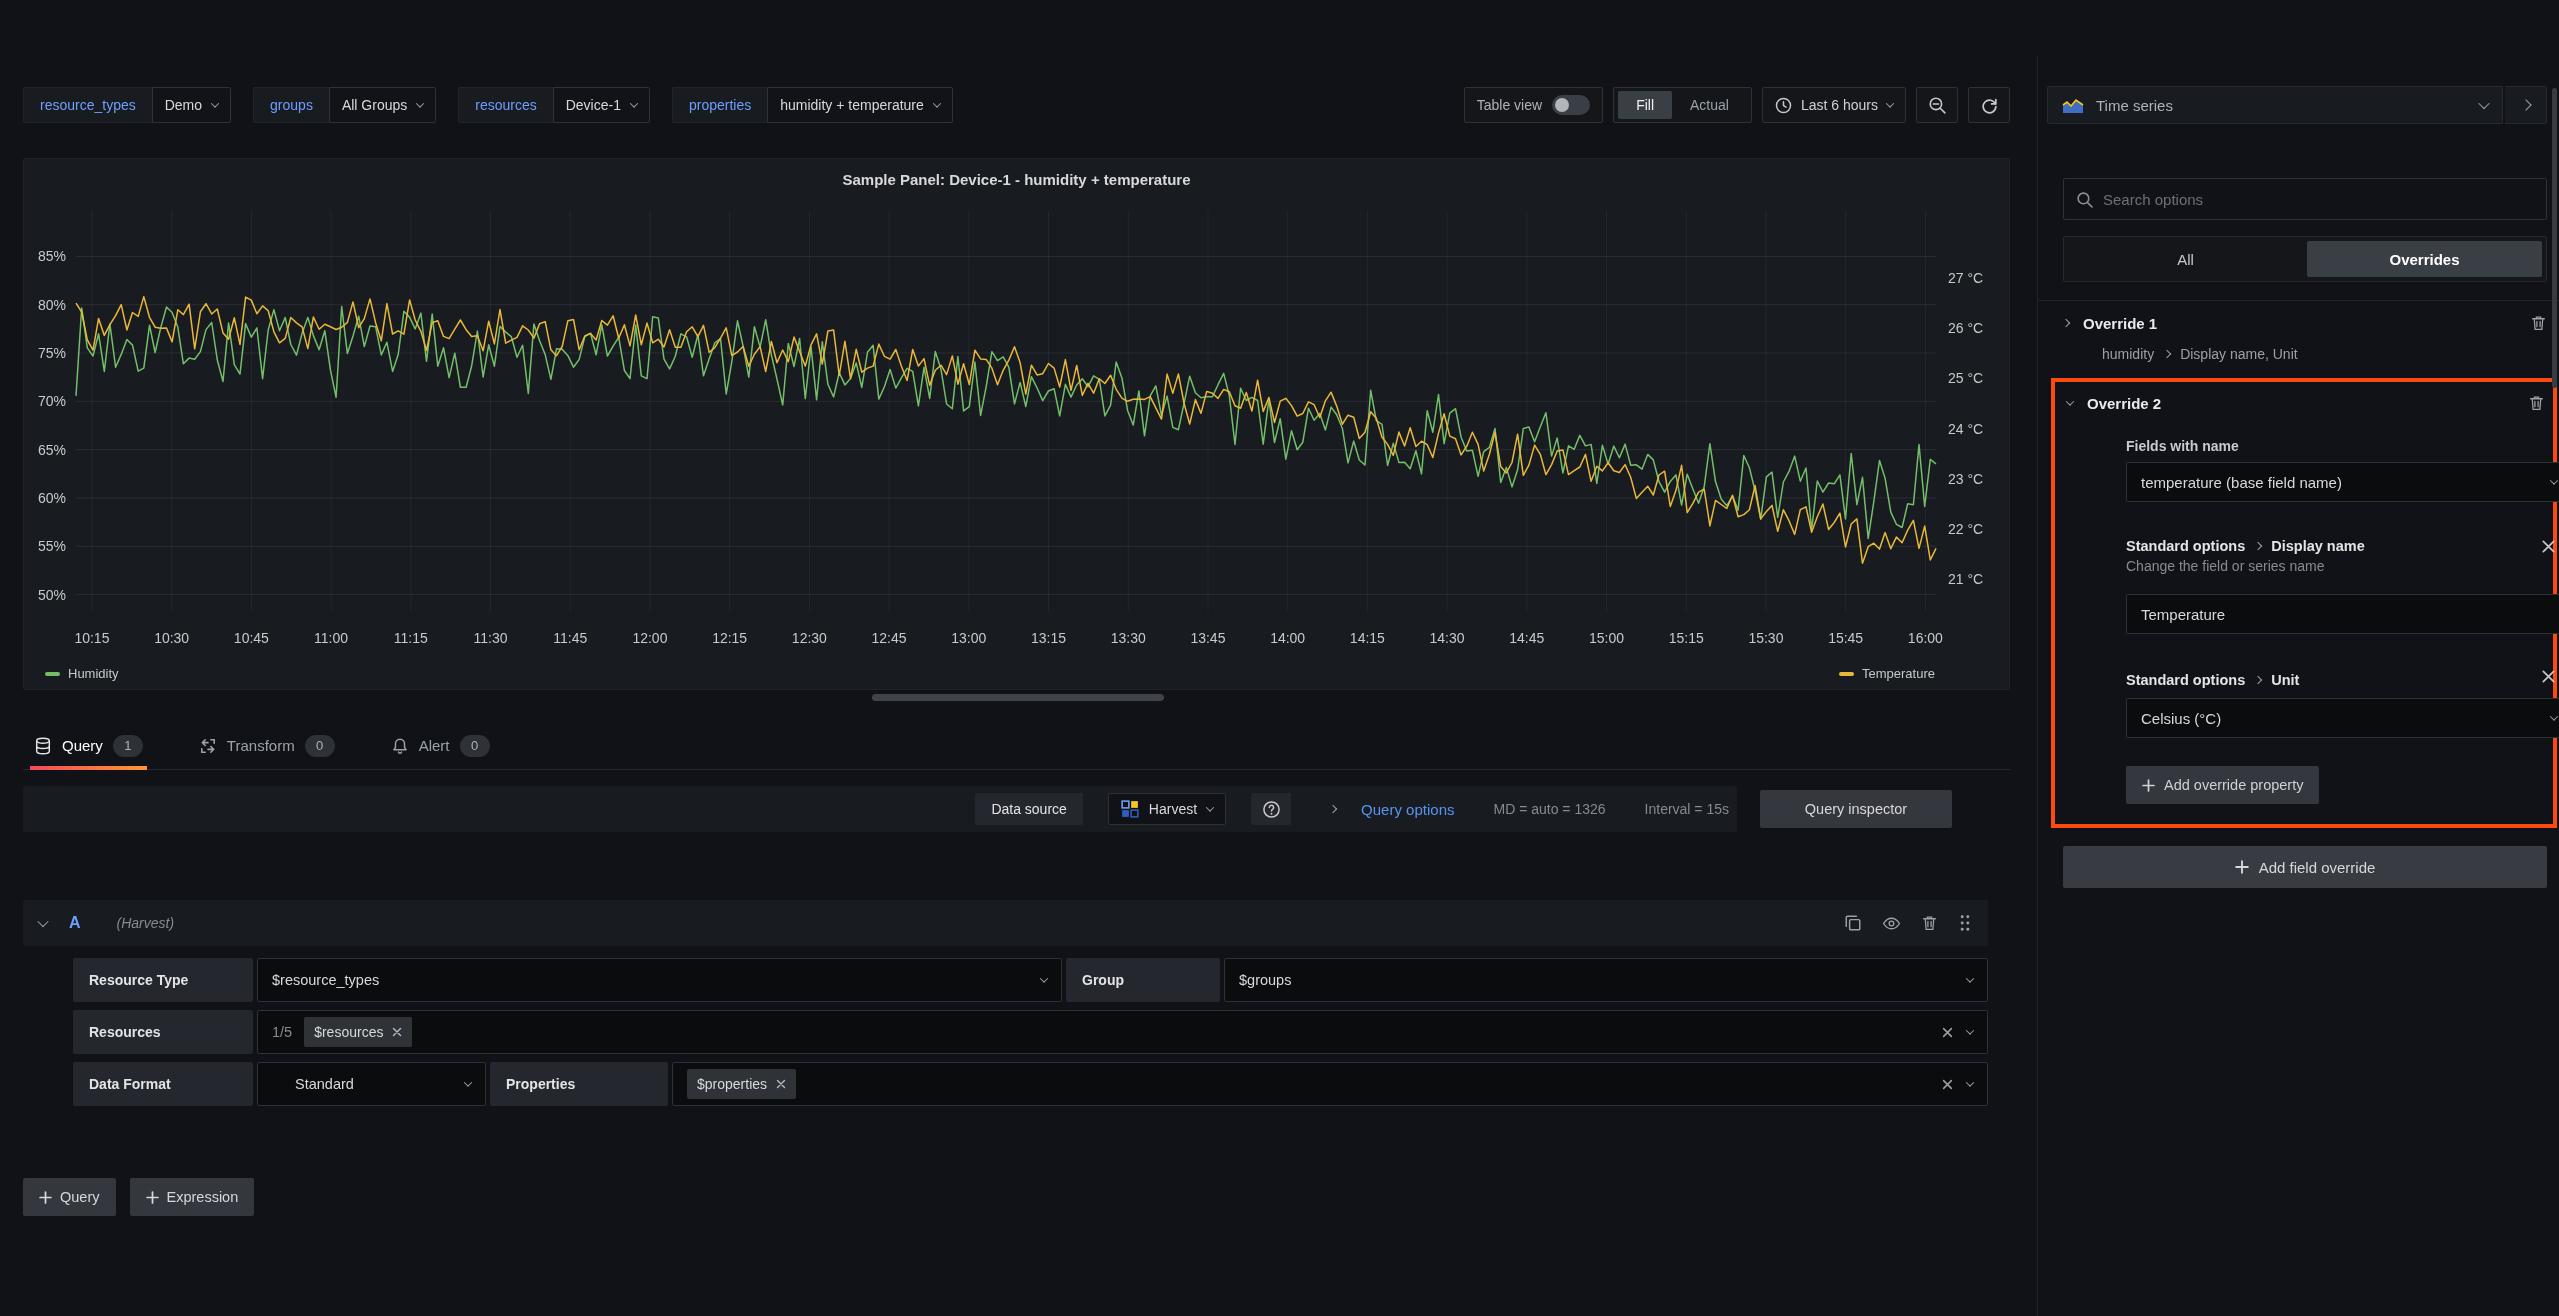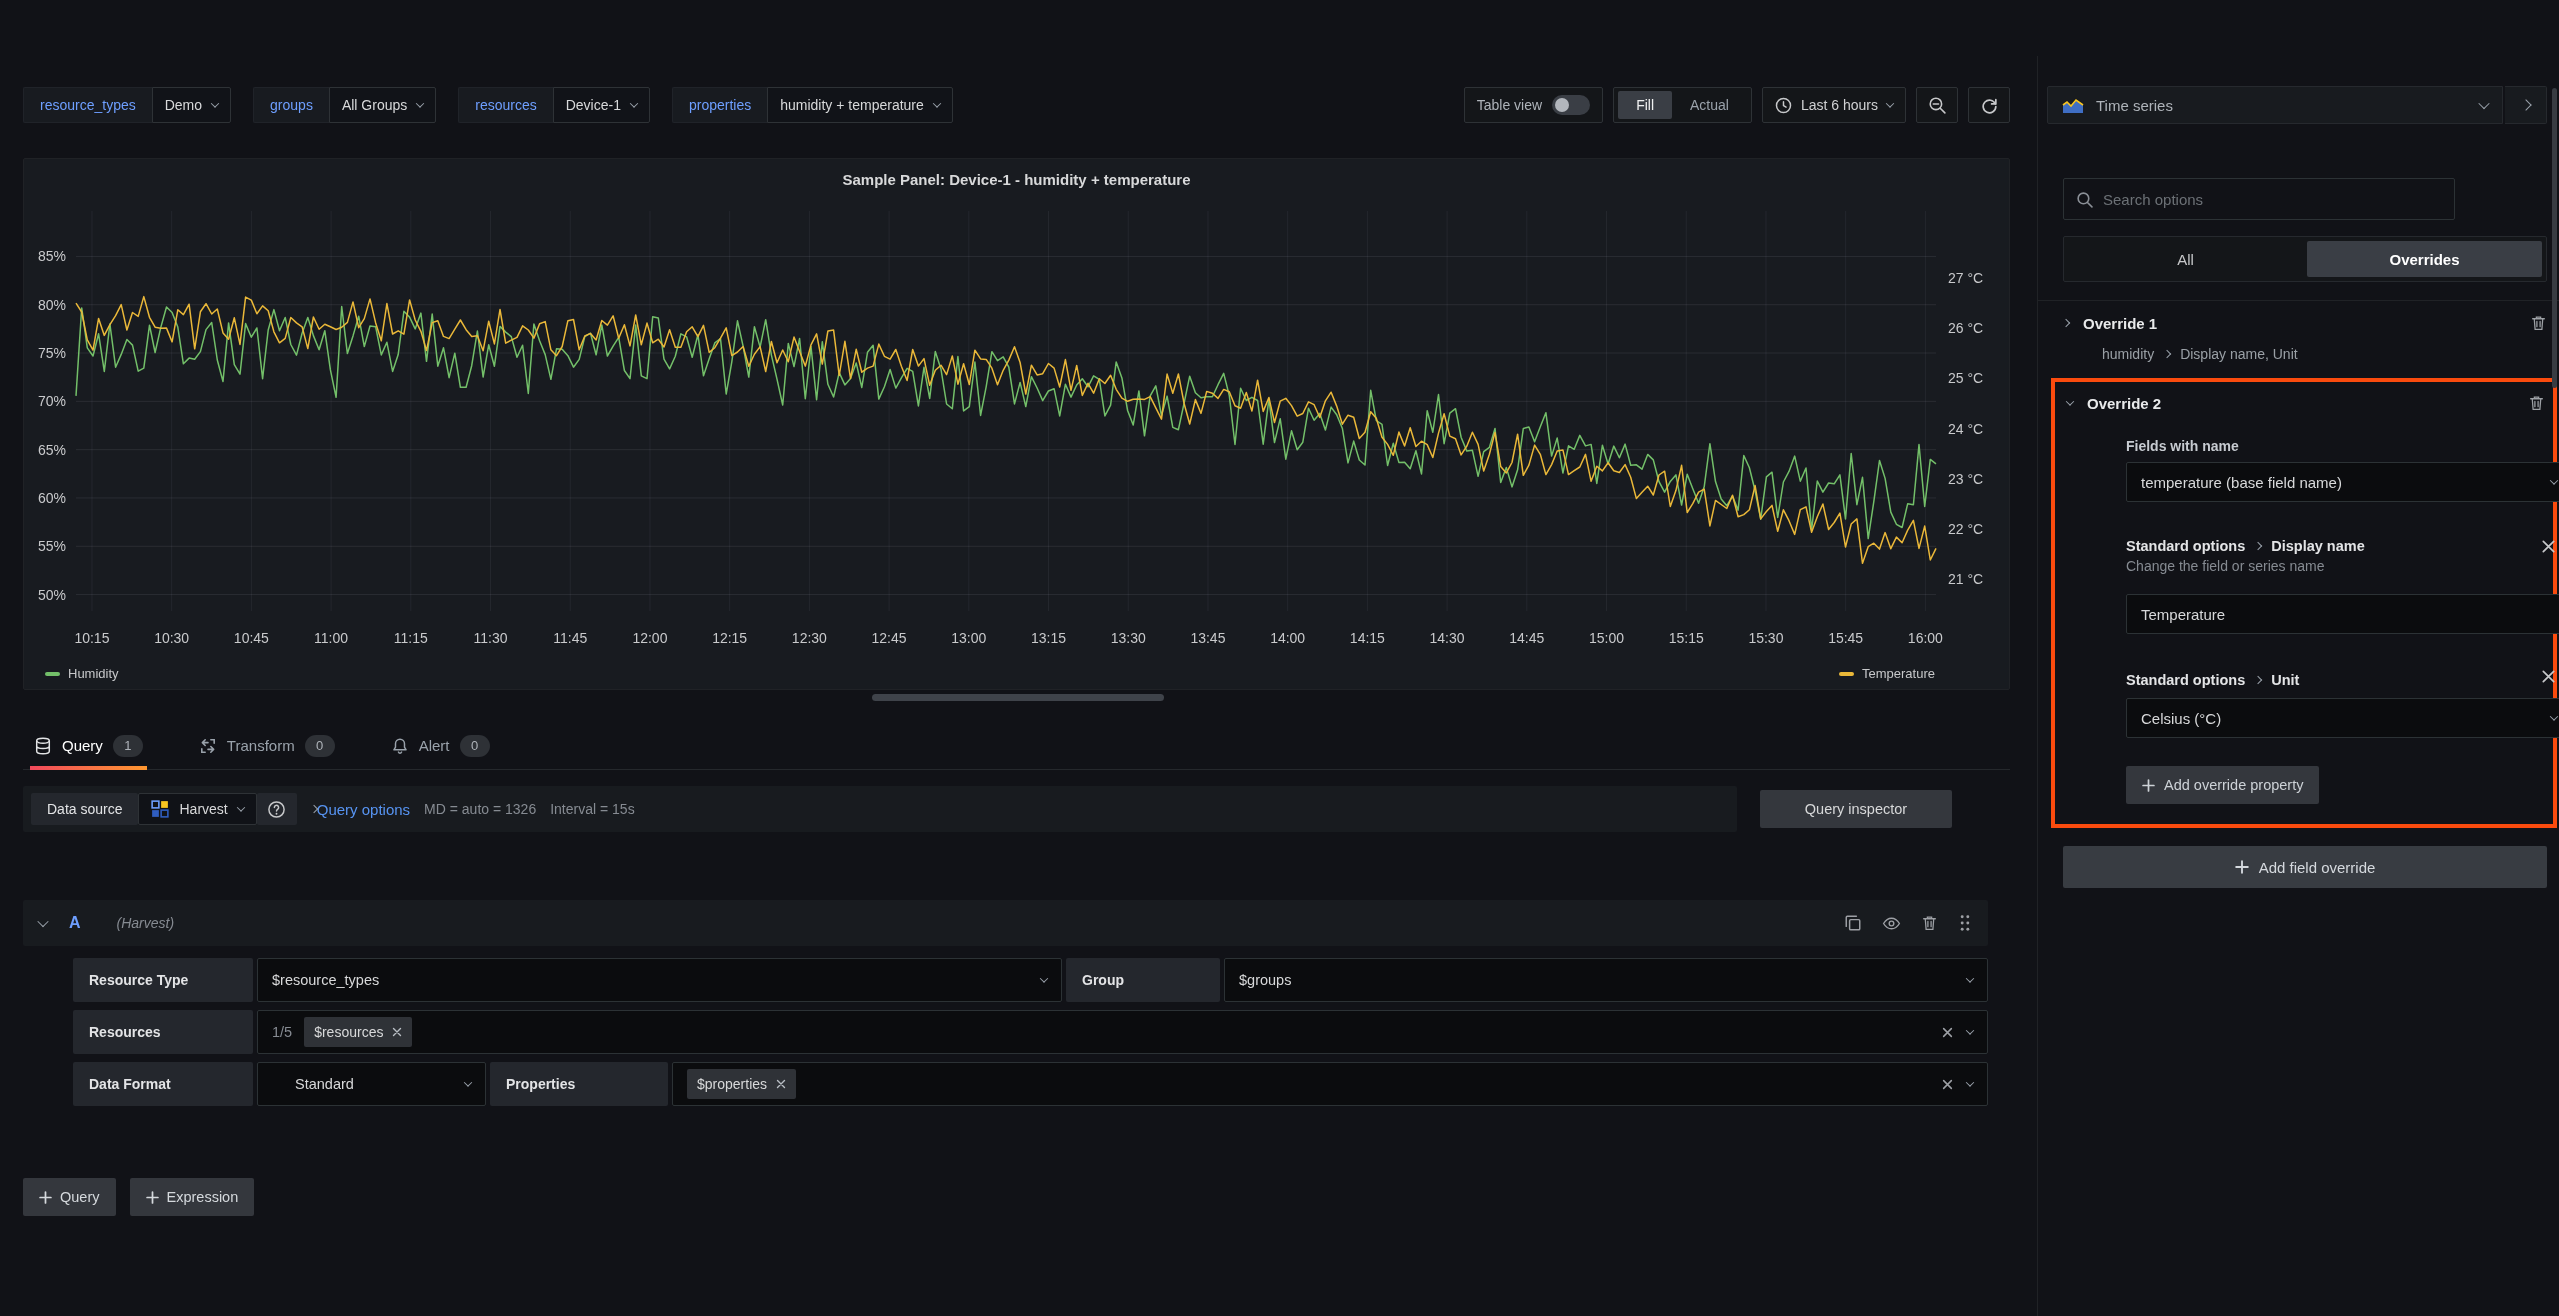--- a/index.html
+++ b/index.html
@@ -53,21 +53,21 @@
   
   #editor-tabs { position:absolute; left:23px; top:722px; width:1987px; height:48px; display:flex; align-items:stretch; gap:48px; border-bottom:1px solid #25282c; }
   .etab { position:relative; display:flex; align-items:center; gap:10px; font-size:15px; color:#9aa2ab; cursor:pointer; padding:0 4px; }
   .etab .tlabel { font-weight:500; }
   .etab.active { color:#ffffff; }
   .etab.active::after { content:""; position:absolute; left:0; right:0; bottom:-1px; height:4px; background:linear-gradient(90deg,#f2495c,#ff9830); }
   .badge { min-width:30px; height:22px; padding:0 9px; border-radius:11px; background:#2e3136; color:#aeb3b9; font-size:13px; display:flex; align-items:center; justify-content:center; }
 
   
   #ds-row { position:absolute; left:23px; top:786px; width:1987px; height:46px; }
-  #ds-bar { position:absolute; left:0; top:0; width:1714px; height:46px; background:#181b1f; border-radius:2px; display:flex; align-items:center; padding:0 8px; gap:0; }
+  #ds-bar { position:absolute; left:0; top:0; width:1714px; height:46px; background:#181b1f; border-radius:2px; display:flex; align-items:center; padding:0 8px; gap:25px;justify-content:flex-end; }
   #ds-label { background:#24272d; border-radius:2px; height:32px; display:flex; align-items:center; padding:0 16px; font-size:14px; font-weight:500; color:#e3e4e6; }
   #ds-picker { height:32px; background:#101217; border:1px solid #2e3236; border-radius:2px; display:flex; align-items:center; gap:10px; padding:0 12px; cursor:pointer; font-size:14px; }
   #ds-help { width:40px; height:32px; background:#24272d; border-radius:2px; display:flex; align-items:center; justify-content:center; cursor:pointer; }
   #query-options-link { color:#5794f2; font-size:15px; font-weight:500; cursor:pointer; }
   .ds-meta { color:#868b92; font-size:14px; }
   #query-inspector-btn { position:absolute; left:1737px; top:4px; width:192px; height:38px; background:#34373d; border-radius:2px; display:flex; align-items:center; justify-content:center; font-size:14.5px; font-weight:500; color:#d8d9da; cursor:pointer; }
 
   
   #query-card { position:absolute; left:23px; top:900px; width:1965px; height:210px; }
   #qc-header { position:absolute; left:0; top:0; width:1965px; height:46px; background:#181b1f; border-radius:2px; display:flex; align-items:center; padding:0 16px; }
@@ -85,21 +85,21 @@
   #bottom-btns { position:absolute; left:23px; top:1178px; display:flex; gap:14px; }
   .soft-btn { height:38px; background:#34373d; border-radius:2px; display:flex; align-items:center; gap:8px; padding:0 16px; font-size:14.5px; font-weight:500; color:#d5d9dd; cursor:pointer; }
 
   
   #options { position:absolute; left:2037px; top:56px; width:522px; height:1260px; border-left:1px solid #202226; background:#111217; }
   #viz-row { position:absolute; left:9px; top:30px; width:500px; height:38px; display:flex; gap:2px; }
   #viz-picker { flex:1; background:#181b1f; border:1px solid #26292e; border-radius:2px 0 0 2px; display:flex; align-items:center; gap:12px; padding:0 14px; font-size:15px; color:#aeb3b9; cursor:pointer; }
   #viz-picker .chev { margin-left:auto; }
   #pane-collapse { width:42px; background:#181b1f; border:1px solid #26292e; border-left:none; border-radius:0 2px 2px 0; display:flex; align-items:center; justify-content:center; cursor:pointer; }
 
-  #opt-search { position:absolute; left:25px; top:122px; width:392px; height:42px; border:1px solid #2c3235; border-radius:2px; background:#111217; display:flex; align-items:center; padding:12px 12px; gap:10px; }
+  #opt-search { position:absolute; left:25px; top:122px; width:484px; height:42px; border:1px solid #2c3235; border-radius:2px; background:#111217; display:flex; align-items:center; padding:12px 12px; gap:10px; }
   #opt-search input { flex:1; background:transparent; border:none; outline:none; color:#d8d9da; font-size:15px; font-family:inherit; }
   #opt-search input::placeholder { color:#6c7176; }
 
   #opt-tabs { position:absolute; left:25px; top:180px; width:484px; height:46px; border:1px solid #26292e; border-radius:2px; background:#141619; display:flex; padding:4px; gap:4px; }
   .opt-tab { flex:1; display:flex; align-items:center; justify-content:center; font-size:15px; color:#c7c8ca; border-radius:2px; cursor:pointer; }
   .opt-tab.active { background:#3a3e45; color:#ffffff; font-weight:700; }
 
   #opt-divider { position:absolute; left:0; top:244px; width:522px; height:1px; background:#202226; }
 
   .ov-head { position:absolute; left:25px; width:484px; display:flex; align-items:center; cursor:pointer; }

